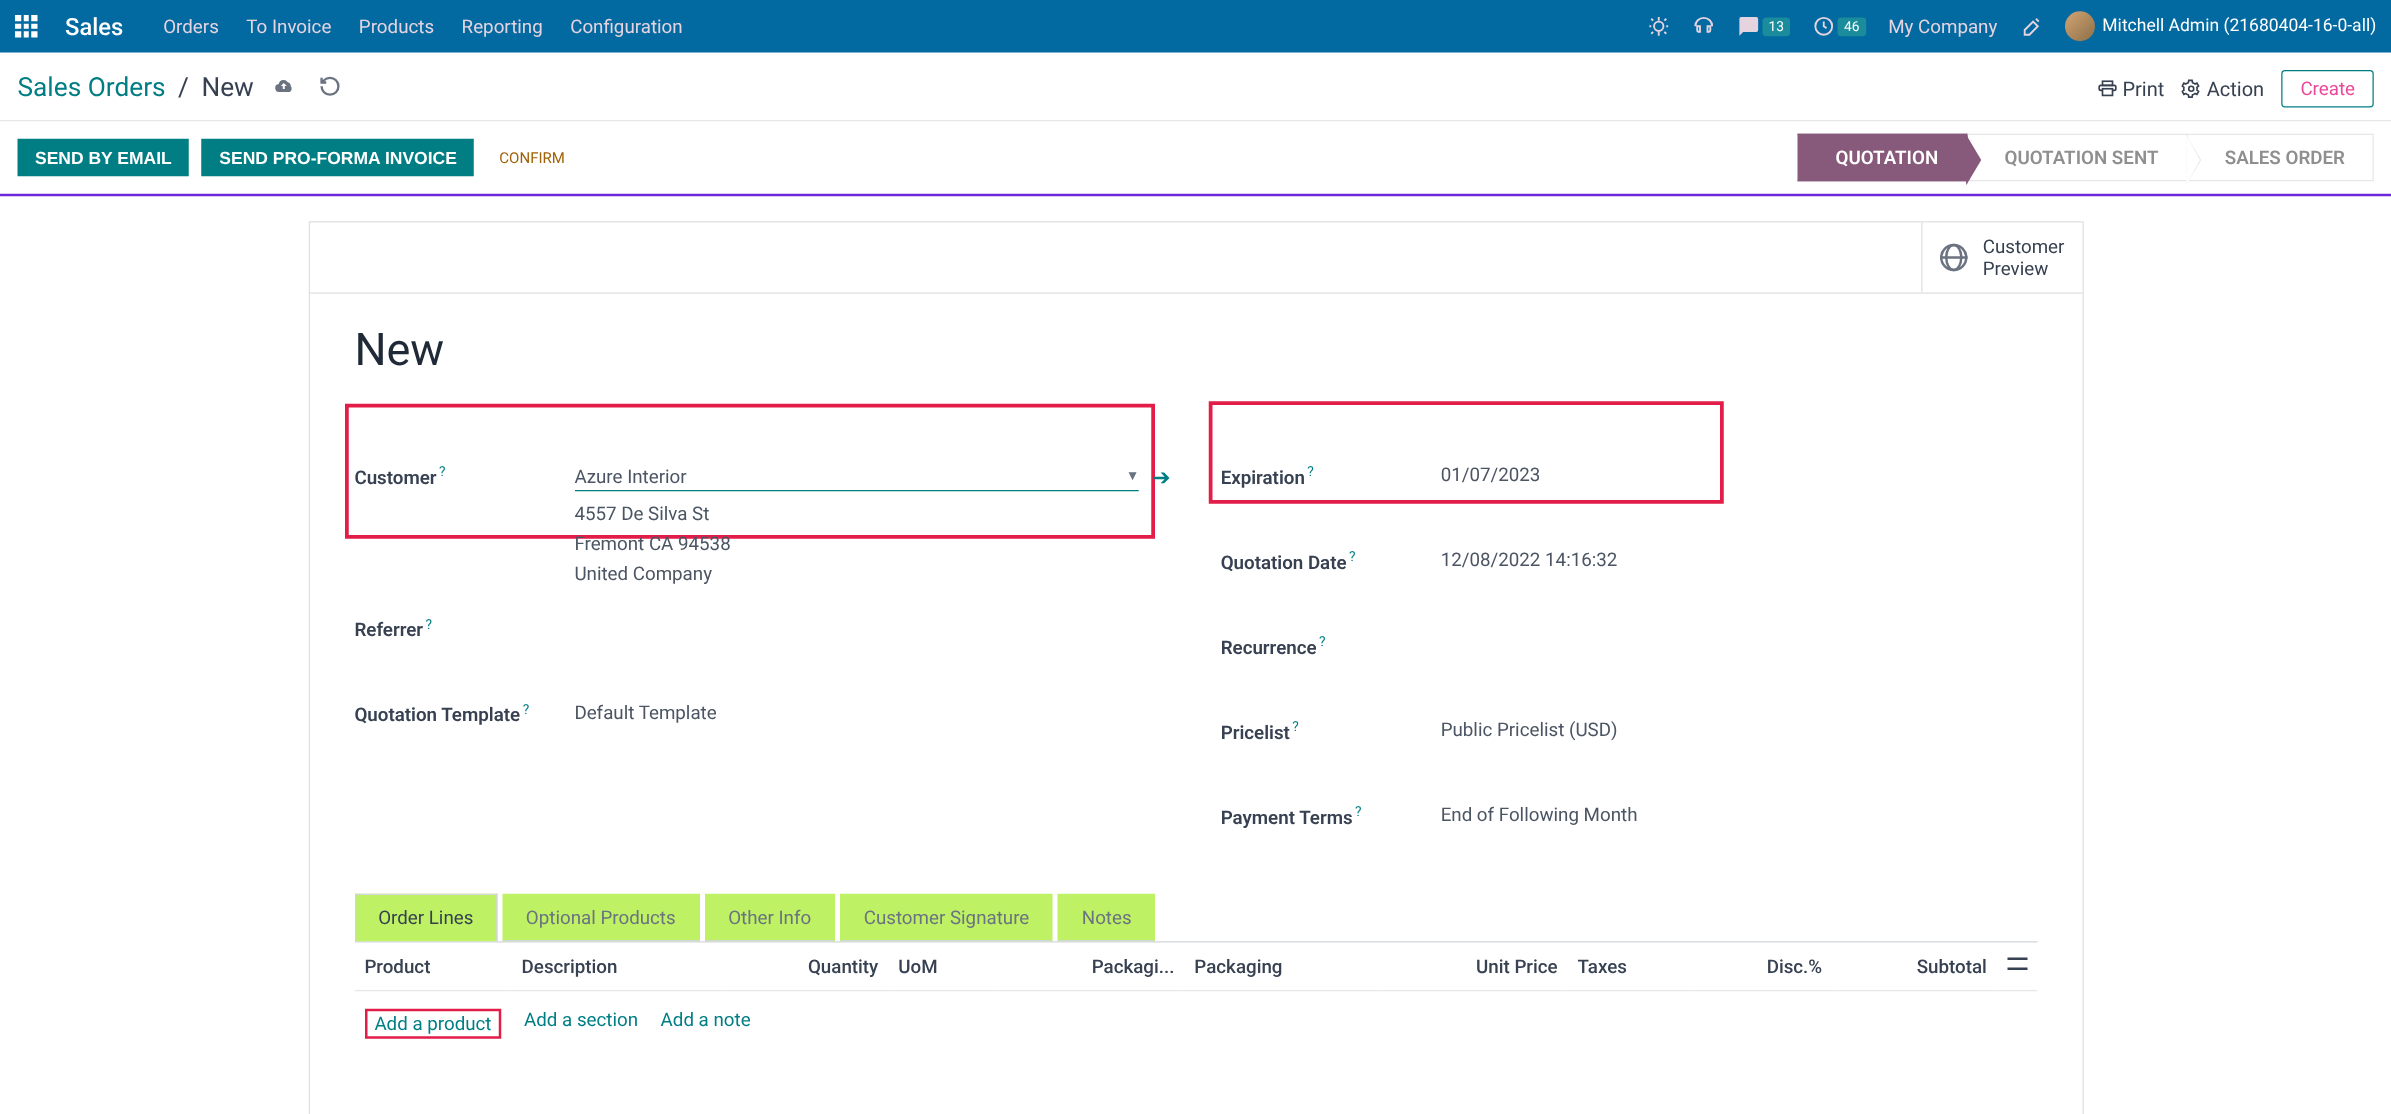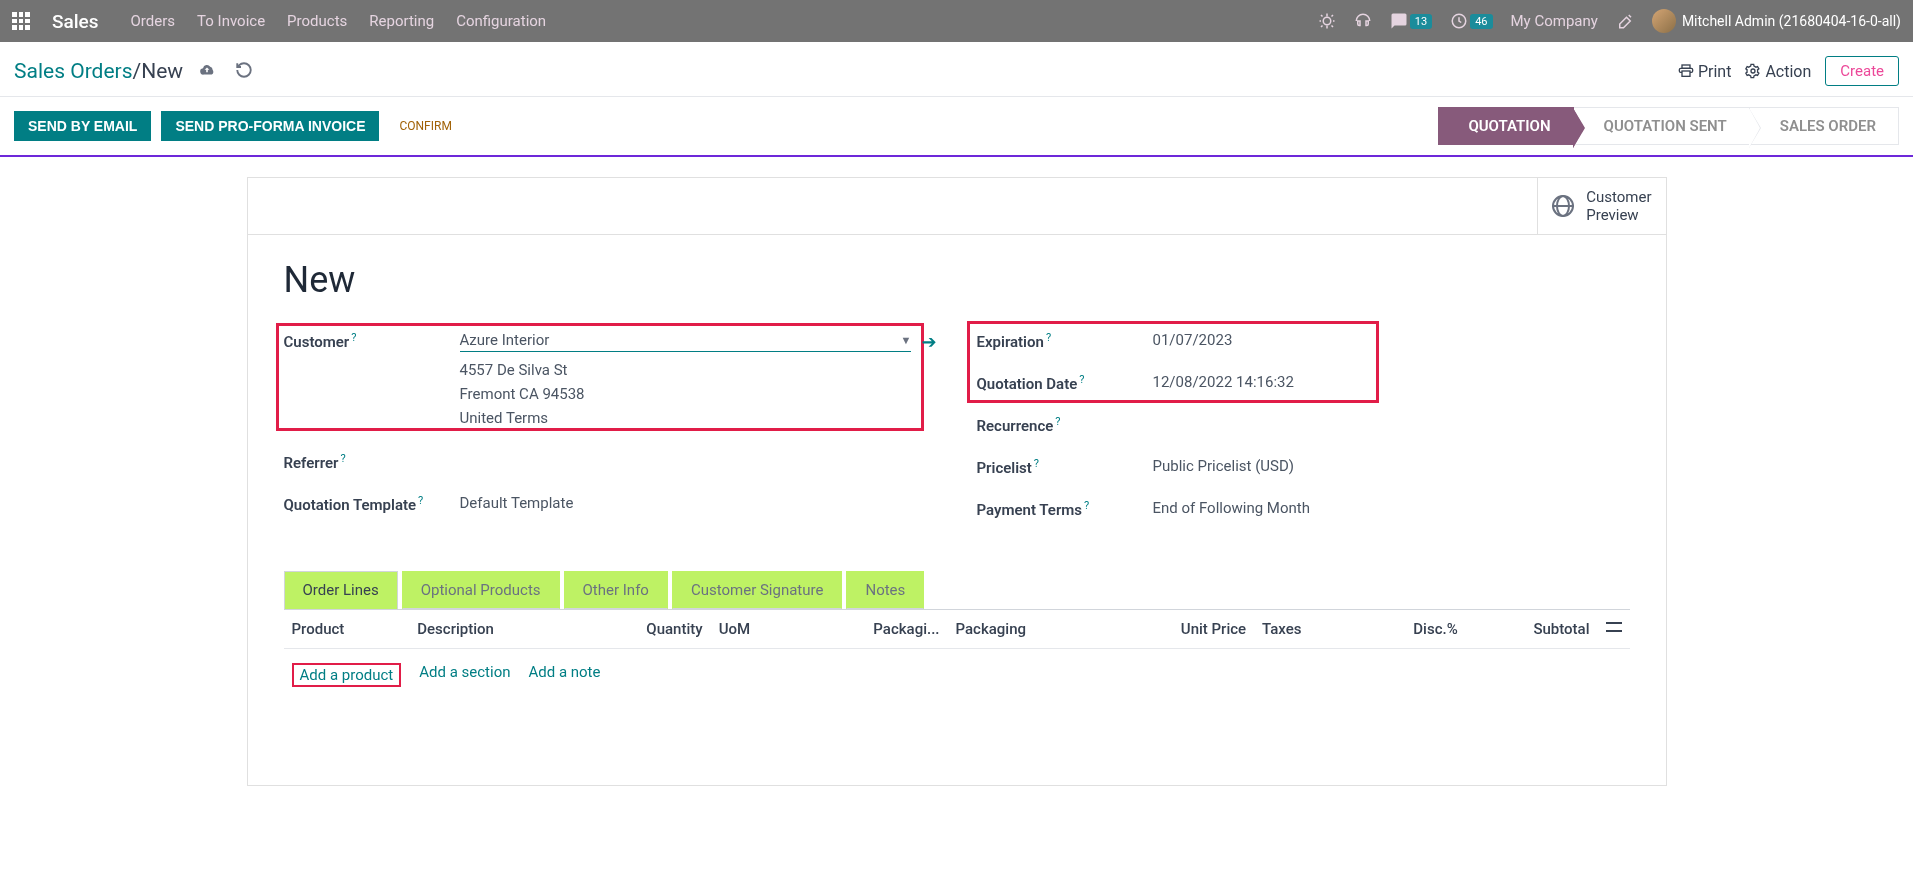--- a/index.html
+++ b/index.html
@@ -1,33 +1,33 @@
 <!DOCTYPE html>
 <html><head>
 <meta charset="utf-8">
 <style>
 * { margin: 0; padding: 0; box-sizing: border-box; }
 body { font-family: -apple-system, BlinkMacSystemFont, "Segoe UI", Roboto, sans-serif; font-size: 14px; color: #374151; background: #fff; }
 
 
-.navbar { background: #737373; height: 42px; display: flex; align-items: center; padding: 0 12px; color: #fff; }
+.navbar { background: #0369a1; height: 42px; display: flex; align-items: center; padding: 0 12px; color: #fff; }
 .nav-left { display: flex; align-items: center; gap: 22px; }
 .apps-icon { width: 18px; height: 18px; display: grid; grid-template-columns: repeat(3,1fr); grid-template-rows: repeat(3,1fr); gap: 2px; cursor: pointer; }
 .apps-icon span { background: #fff; }
 .brand { font-size: 19px; font-weight: 500; margin-right: 10px; }
 .nav-link { color: #e5d4e0; font-size: 15px; cursor: pointer; }
 .nav-right { margin-left: auto; display: flex; align-items: center; gap: 18px; }
 .nav-icon { color: #e5d4e0; cursor: pointer; display: flex; align-items: center; position: relative; }
 .badge { background: #1b8c9b; color: #fff; font-size: 11px; padding: 1px 5px; border-radius: 3px; margin-left: 2px; }
 .avatar { width: 24px; height: 24px; border-radius: 50%; background: linear-gradient(135deg,#d4a574,#8b6f47); margin-right: 6px; }
 .user-text { font-size: 14px; color: #fff; }
 
 
 .breadcrumb-row { display: flex; align-items: center; padding: 14px 14px 10px; border-bottom: 1px solid #e5e7eb; }
-.breadcrumb { font-size: 21px; color: #374151; display: flex; align-items: center; }
+.breadcrumb { font-size: 21px; color: #374151; display: flex; align-items: center; gap: 10px; }
 .breadcrumb a { color: #017E84; cursor: pointer; }
 .bc-actions { margin-left: 14px; display: flex; gap: 18px; color: #6b7280; }
 .bc-actions span { cursor: pointer; }
 .breadcrumb-right { margin-left: auto; display: flex; align-items: center; gap: 14px; }
 .top-btn { display: flex; align-items: center; gap: 4px; color: #374151; cursor: pointer; font-size: 16px; }
 .create-btn { border: 1px solid #017E84; color: #ec4899; padding: 5px 14px; border-radius: 3px; cursor: pointer; font-size: 15px; }
 
 
 .action-row { display: flex; align-items: center; padding: 10px 14px; border-bottom: 2px solid #6d28d9; gap: 10px; }
 .btn-teal { background: #017E84; color: #fff; border: none; padding: 7px 14px; font-weight: 600; font-size: 14px; cursor: pointer; }
@@ -46,21 +46,21 @@
 .preview-row { display: flex; justify-content: flex-end; border-bottom: 1px solid #e0e0e0; }
 .preview-btn { border-left: 1px solid #e0e0e0; padding: 10px 14px; display: flex; align-items: center; gap: 12px; cursor: pointer; }
 .globe { width: 22px; height: 22px; border: 2px solid #6b7280; border-radius: 50%; position: relative; }
 .globe::before { content:''; position:absolute; left:50%; top:-2px; bottom:-2px; width:10px; border:2px solid #6b7280; border-radius:50%; transform:translateX(-50%); }
 .globe::after { content:''; position:absolute; left:-2px; right:-2px; top:50%; height:2px; background:#6b7280; transform:translateY(-50%); }
 .preview-text { font-size: 15px; line-height: 1.2; }
 
 .form-body { padding: 24px 36px; }
 .form-title { font-size: 36px; font-weight: 400; color: #1f2937; margin-bottom: 30px; }
 .form-grid { display: grid; grid-template-columns: 1fr 1fr; gap: 30px 40px; }
-.field-row { display: grid; grid-template-columns: 176px 1fr; align-items: start; margin-bottom: 14px; min-height: 28px; }
+.field-row { display: grid; grid-template-columns: 176px 1fr; align-items: start; margin-bottom: 14px; min-height: 28px; margin-top: 40px; }
 .field-label { font-weight: 600; color: #374151; font-size: 15px; position: relative; }
 .help-q { color: #017E84; font-size: 11px; font-weight: 400; vertical-align: super; margin-left: 2px; }
 .field-value { font-size: 15px; color: #4b5563; }
 .input-underline { border-bottom: 1px solid #017E84; padding-bottom: 2px; display: flex; align-items: center; justify-content: space-between; }
 .dropdown-caret { color: #6b7280; font-size: 11px; }
 .arrow-link { color: #017E84; font-size: 18px; margin-left: 10px; cursor: pointer; }
 .address { font-size: 15px; color: #4b5563; line-height: 1.6; margin-top: 6px; }
 .customer-block { position: relative; }
 
 
@@ -222,21 +222,21 @@
             <div style="display:flex;align-items:center;">
               <div class="input-underline" style="flex:1;">
                 <span class="field-value">Azure Interior</span>
                 <span class="dropdown-caret">▼</span>
               </div>
               <span class="arrow-link">➔</span>
             </div>
             <div class="address">
               <div>4557 De Silva St</div>
               <div>Fremont CA 94538</div>
-              <div>United Terms</div>
+              <div>United Company</div>
             </div>
           </div>
         </div>
         <div class="field-row" style="margin-top:22px;">
           <div class="field-label"><span>Referrer</span><span class="help-q">?</span></div>
           <div class="field-value"></div>
         </div>
         <div class="field-row">
           <div class="field-label"><span>Quotation Template</span><span class="help-q">?</span></div>
           <div class="field-value">Default Template</div>

